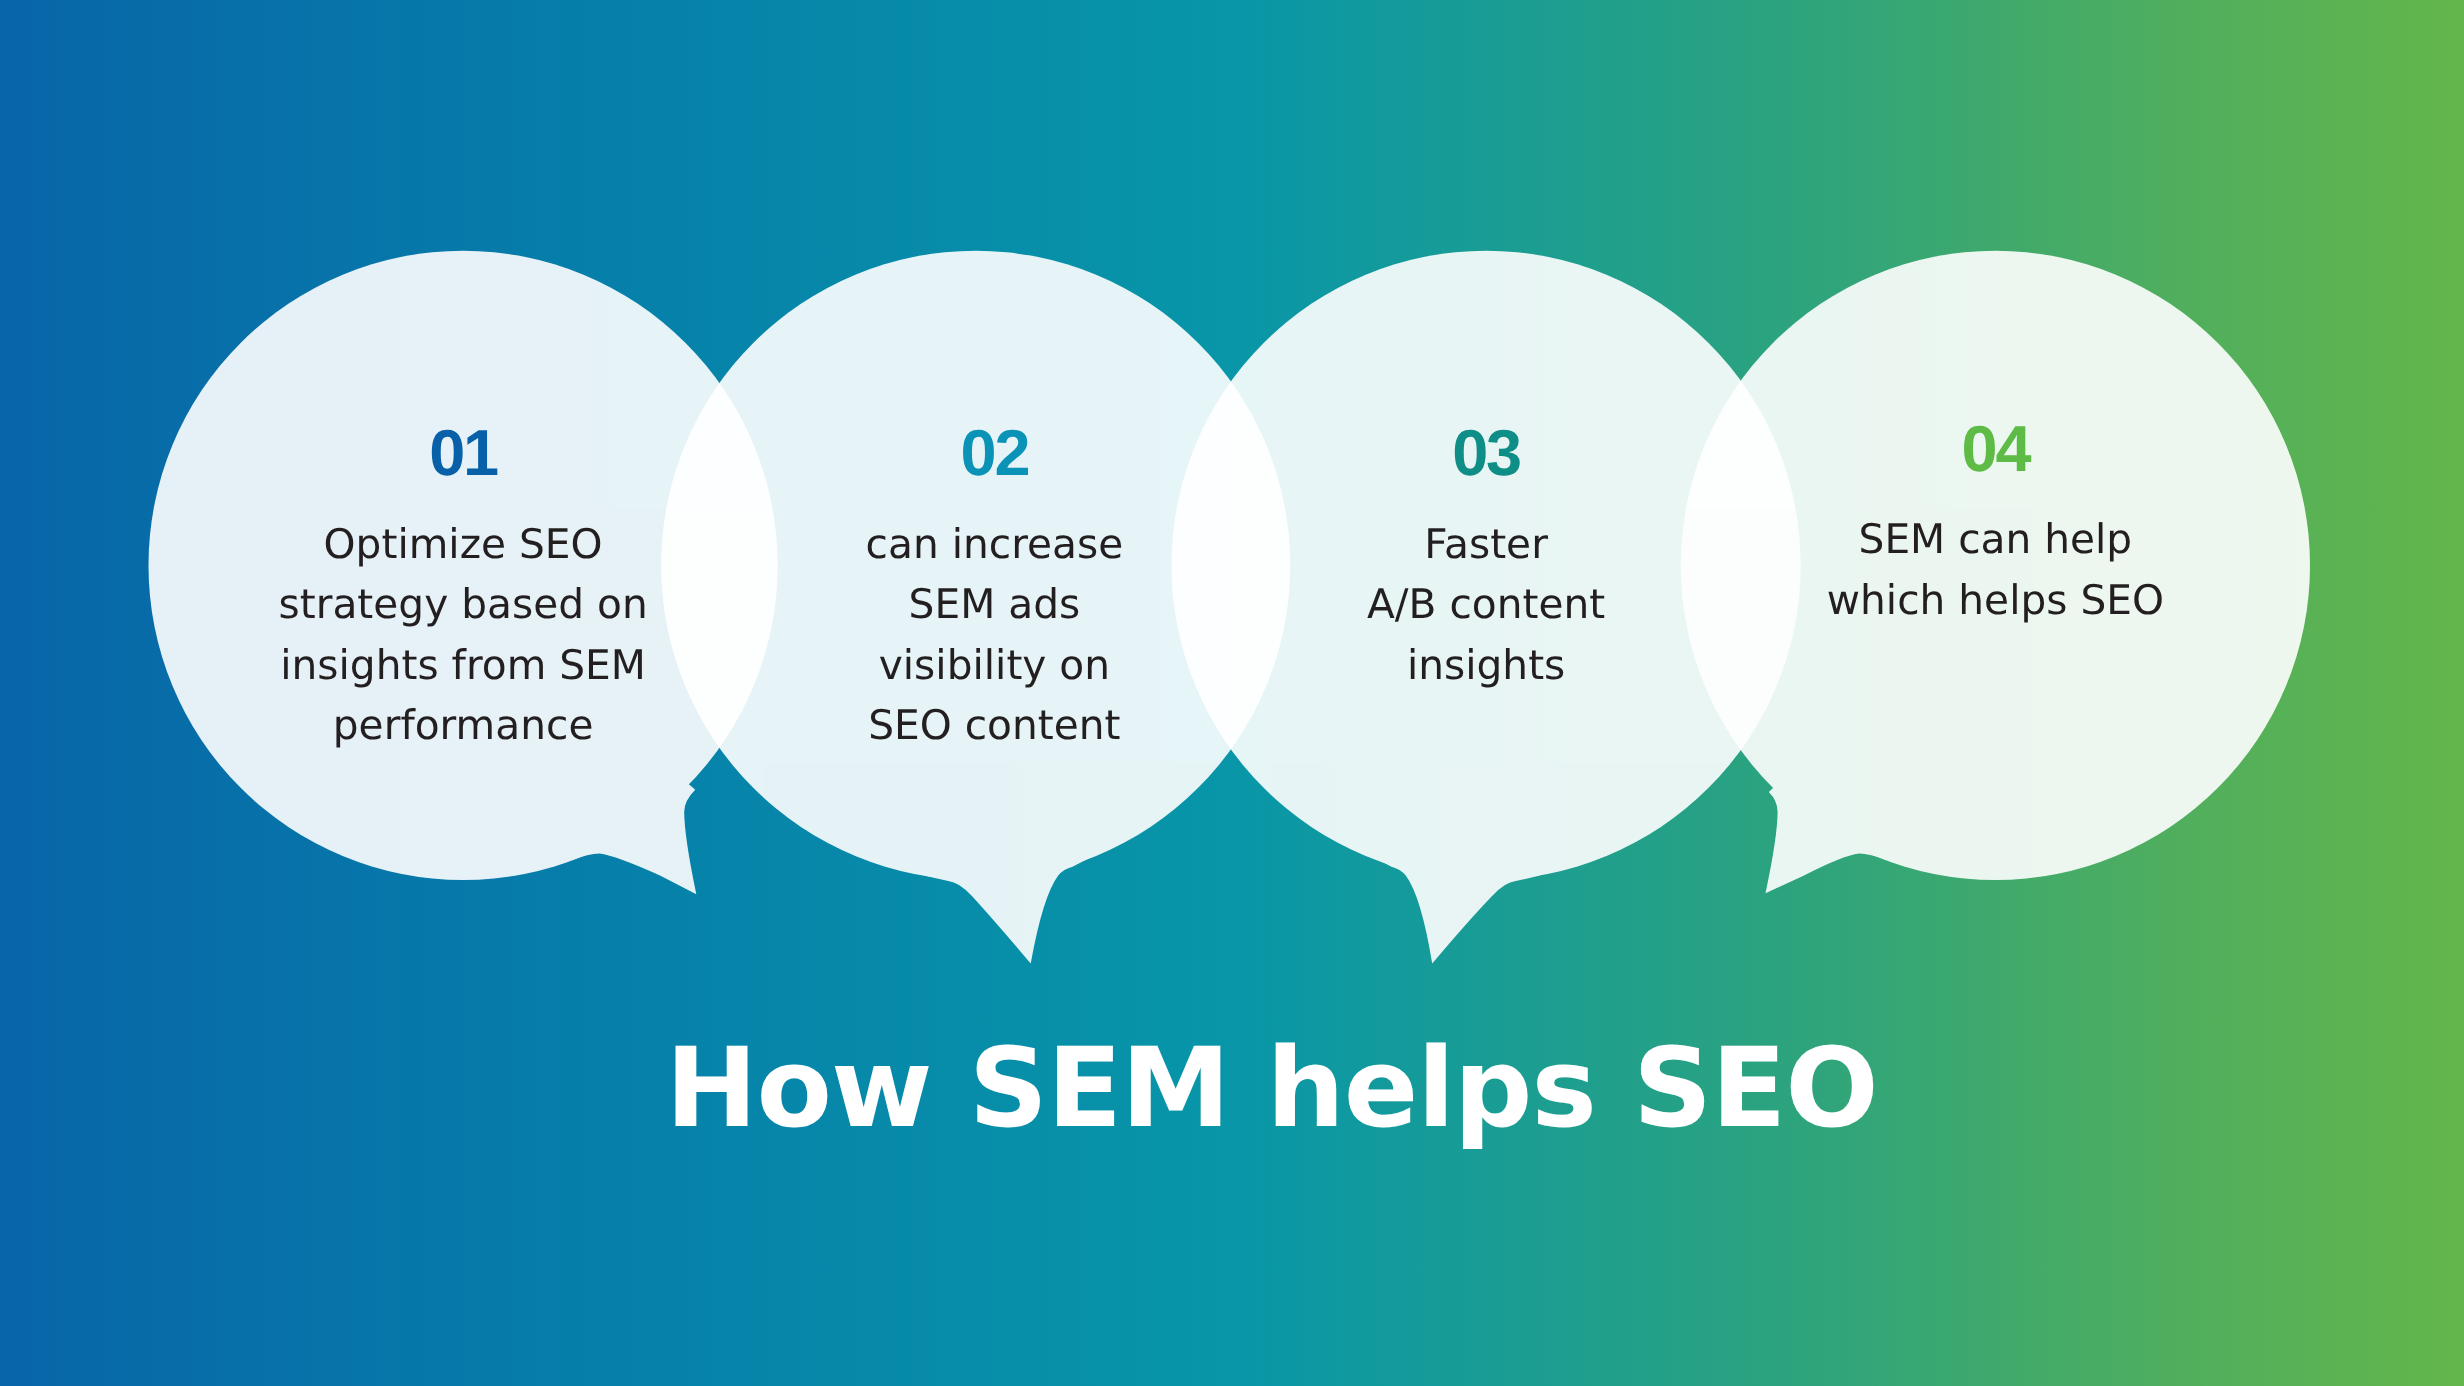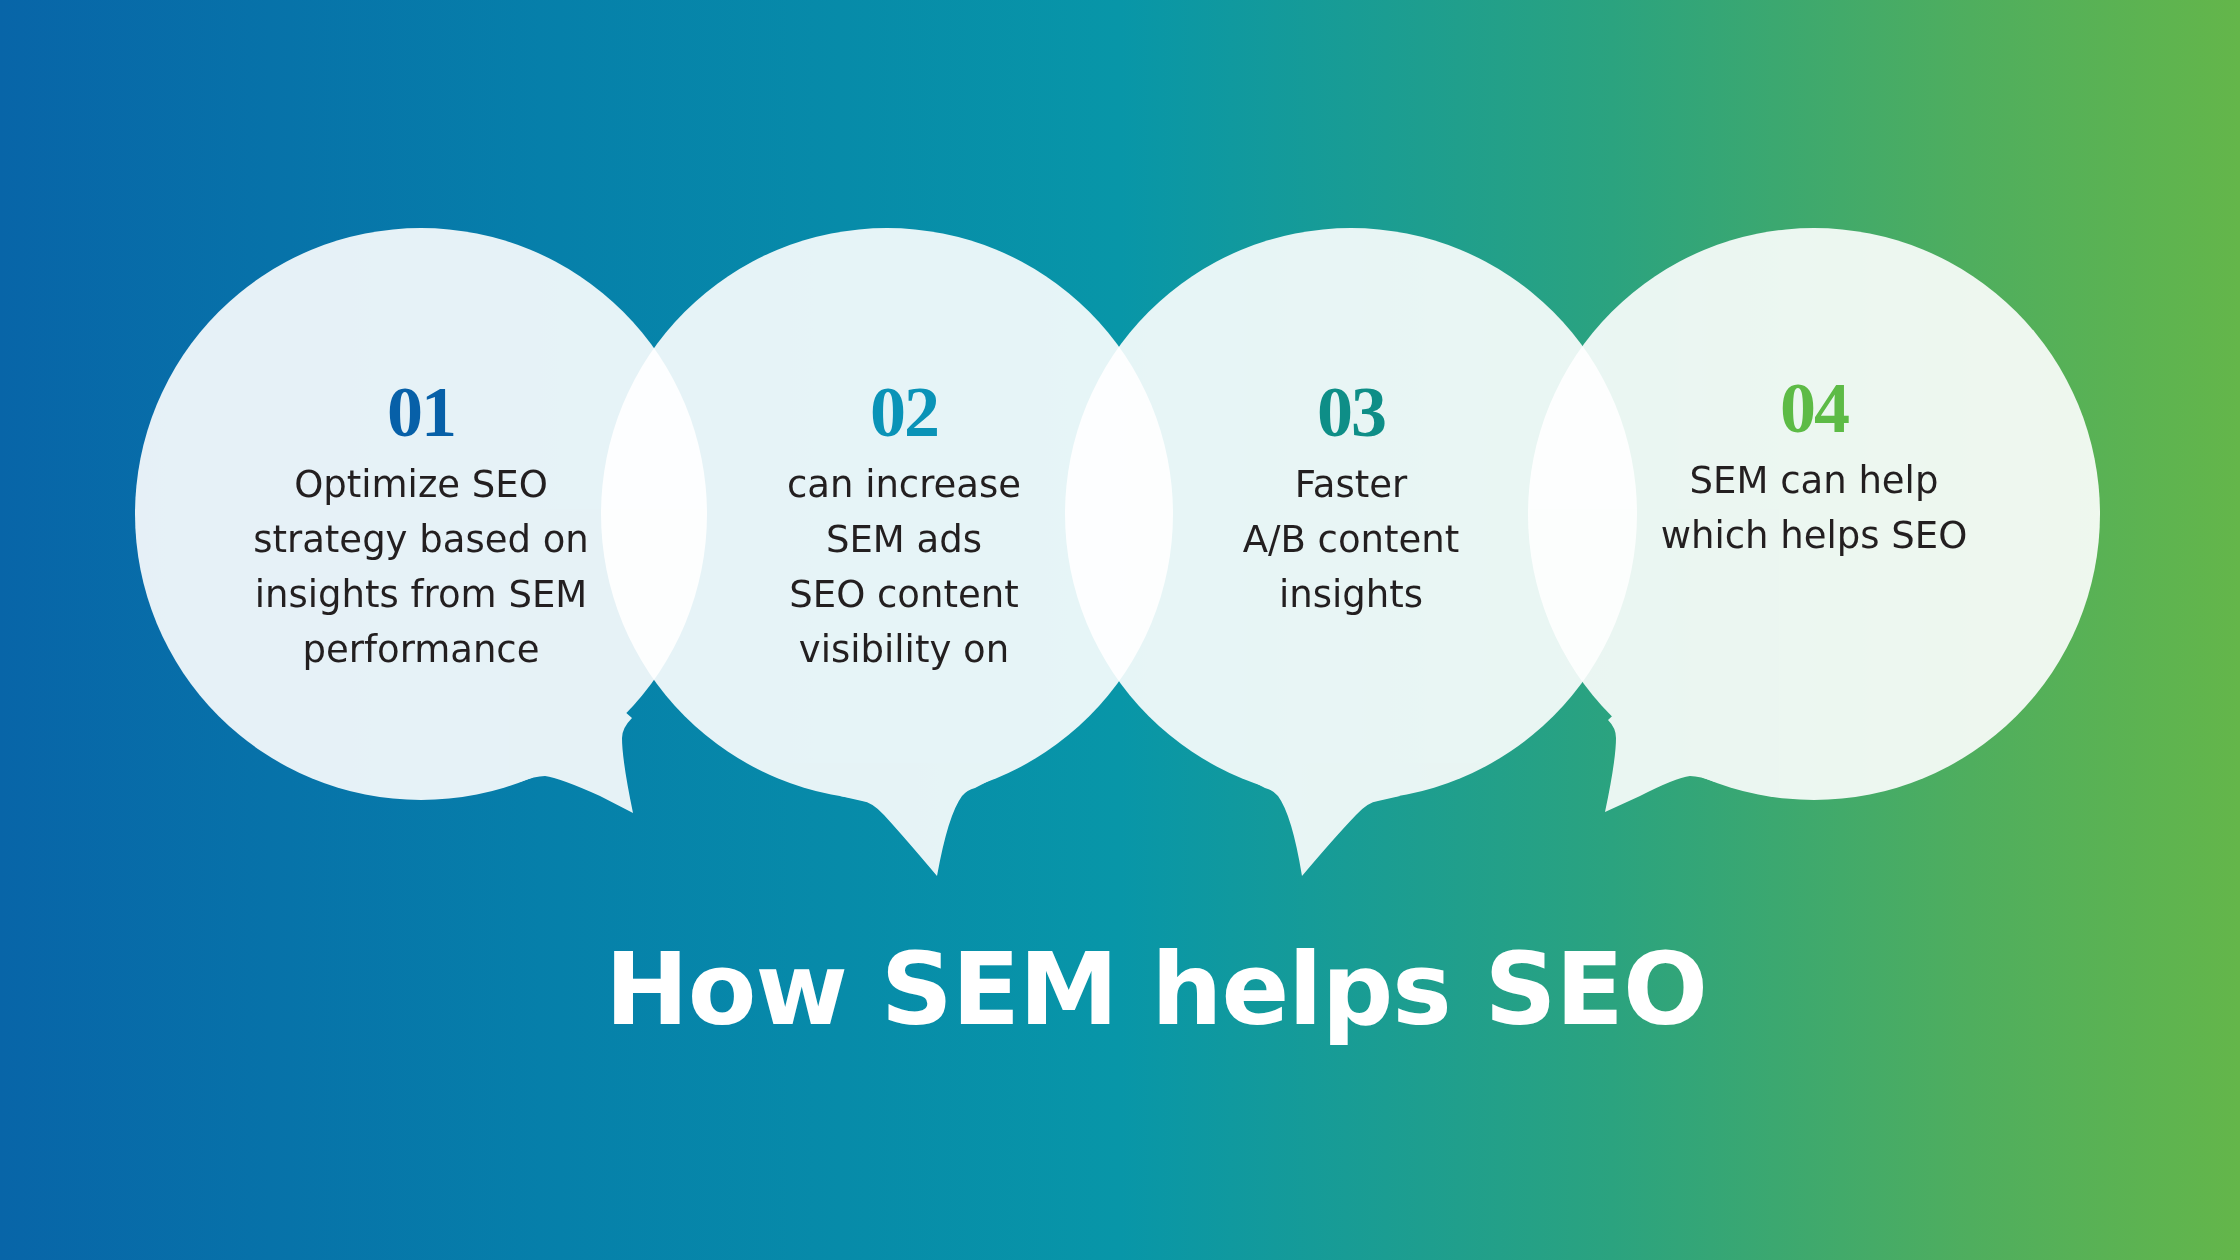--- a/index.html
+++ b/index.html
@@ -14,26 +14,26 @@
   }
   svg.bubbles { position: absolute; left: 0; top: 0; }
   .bubble-text {
     position: absolute;
     width: 480px;
     text-align: center;
     color: #231F20;
   }
   .step-number {
     display: block;
-    font-family: Liberation Serif, serif;
+    font-family: Liberation Sans, sans-serif;
     font-weight: bold;
-    font-size: 72px;
+    font-size: 59px;
     line-height: 86px;
     letter-spacing: -2px;
-    margin-bottom: 2px;
+    margin-bottom: 12px;
   }
   .step-line {
     display: block;
     font-family: "DejaVu Sans", sans-serif;
     font-size: 37px;
     line-height: 55px;
     white-space: nowrap;
   }
   .title {
     position: absolute;
@@ -83,22 +83,22 @@
     <span class="step-line">Optimize SEO</span>
     <span class="step-line">strategy based on</span>
     <span class="step-line">insights from SEM</span>
     <span class="step-line">performance</span>
   </div>
 
   <div class="bubble-text" style="left:664px; top:369px;">
     <span class="step-number" style="color:#0A93B7;">02</span>
     <span class="step-line">can increase</span>
     <span class="step-line">SEM ads</span>
+    <span class="step-line">visibility on</span>
     <span class="step-line">SEO content</span>
-    <span class="step-line">visibility on</span>
   </div>
 
   <div class="bubble-text" style="left:1111px; top:369px;">
     <span class="step-number" style="color:#0E8E87;">03</span>
     <span class="step-line">Faster</span>
     <span class="step-line">A/B content</span>
     <span class="step-line">insights</span>
   </div>
 
   <div class="bubble-text" style="left:1574px; top:365px;">

